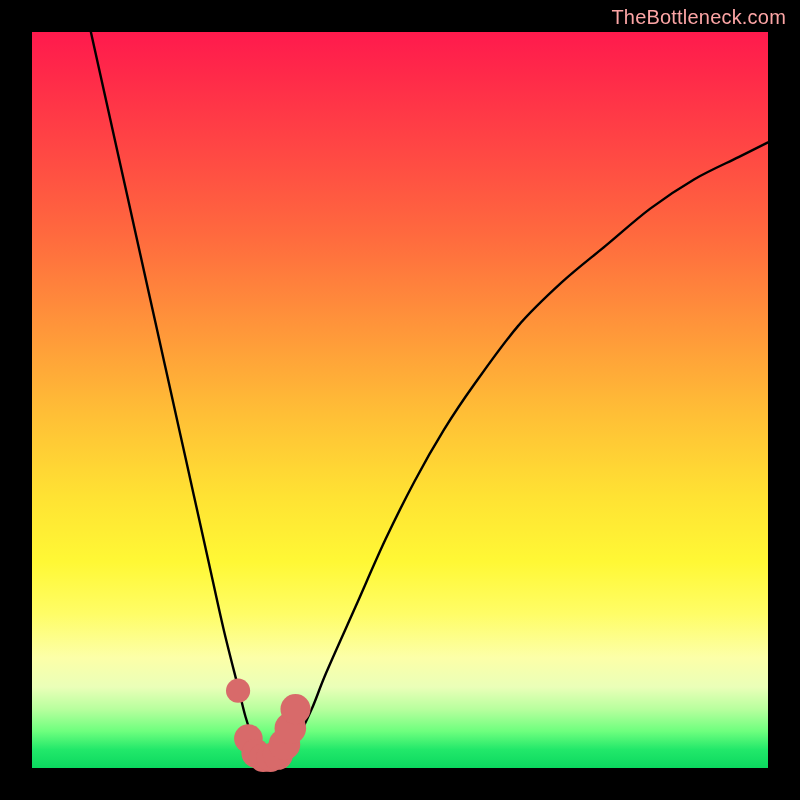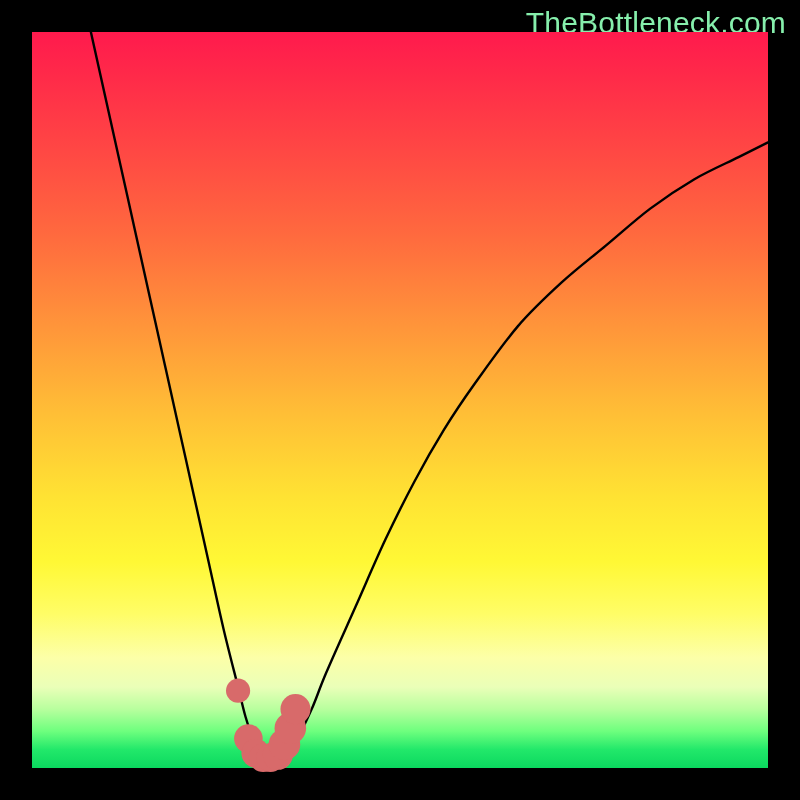--- a/index.html
+++ b/index.html
@@ -42,22 +42,22 @@
       #b8ff9e 92%,
       #6eff7e 95%,
       #22e86a 97.5%,
       #0bd85f 100%
     );
   }
   .watermark {
     position: absolute;
     top: 6px;
     right: 14px;
-    color: #86efac;
-    font-size: 30px;
+    color: #fca5a5;
+    font-size: 20px;
     letter-spacing: 0.2px;
     user-select: none;
   }
   svg.curve {
     position: absolute;
     top: 0;
     left: 0;
     width: 736px;
     height: 736px;
     overflow: visible;

